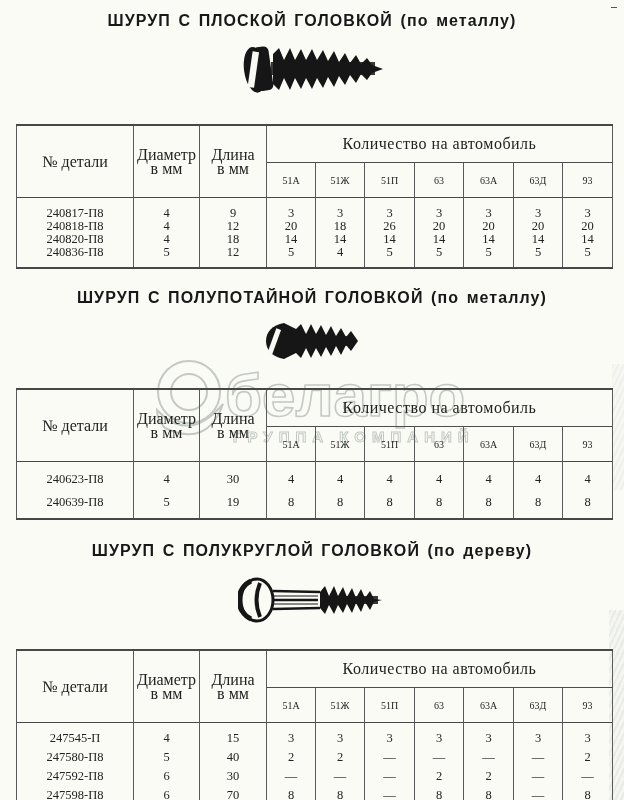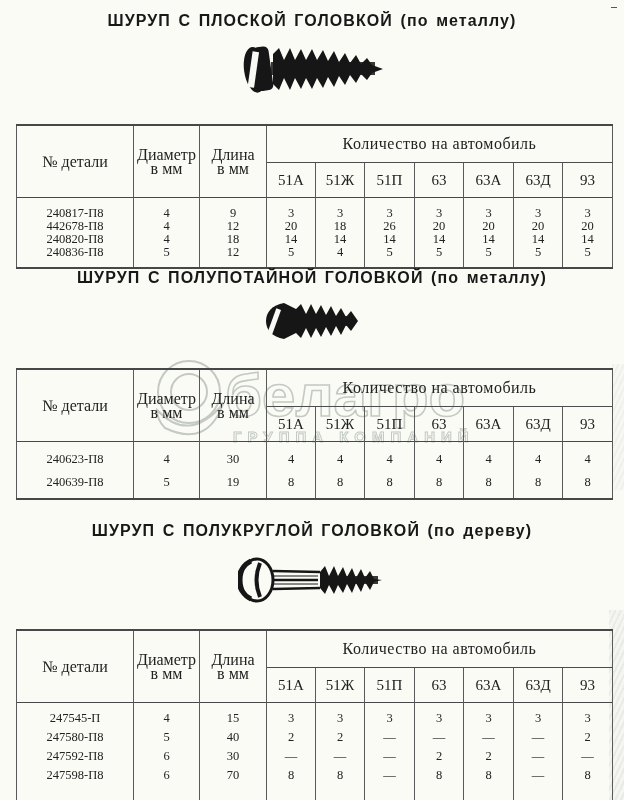--- a/index.html
+++ b/index.html
@@ -9,21 +9,21 @@
     font-family:"Liberation Serif", serif;
   }
   .content{position:relative;z-index:1;}
   .sec-title{
     margin:0;text-align:center;
     font-family:"Liberation Sans", sans-serif;
     font-weight:bold;font-size:16px;letter-spacing:1.1px;word-spacing:2px;
     color:#181818;
   }
   #title-1{padding-top:12px;}
-  #title-2{}
+  #title-2{margin-top:20px;}
   #title-3{margin-top:22px;}
   .screw-box{text-align:center;line-height:0;}
   #screw-1{margin-top:8px;}
   #screw-2{margin-top:8px;}
   #screw-3{margin-top:12px;}
   table.parts-table{
     border-collapse:collapse;table-layout:fixed;
     margin-left:16px;width:596px;
     font-size:12.5px;color:#222;
     background:transparent;
@@ -32,21 +32,21 @@
   #table-2{margin-top:21px;}
   #table-3{margin-top:19px;}
   table.parts-table{border:1.5px solid #474747;border-top-width:2.2px;border-bottom-width:2.4px;}
   .parts-table th,.parts-table td{
     border-left:1px solid #5a5a5a;border-right:1px solid #5a5a5a;
     text-align:center;vertical-align:middle;padding:0;
     font-weight:normal;
   }
   .parts-table thead{border-bottom:1.4px solid #474747;}
   .parts-table thead tr.top-row th{height:36px;font-size:16px;margin-left:36px;}
-  .parts-table thead tr.cars th{height:34px;font-size:15px;}
+  .parts-table thead tr.cars th{height:34px;font-size:10px;}
   .parts-table th.rowspan-head{font-size:11px;line-height:14px;}
   .parts-table th.qty-head{border-bottom:1px solid #4d4d4d;letter-spacing:.5px;}
   .t1 tbody td{height:13px;line-height:13px;}
   .t1 tbody tr:first-child td{padding-top:9px;}
   .t1 tbody tr:last-child td{padding-bottom:8px;}
   .t2 tbody td{height:23px;}
   .t2 tbody tr:first-child td{padding-top:6px;}
   .t2 tbody tr:last-child td{padding-bottom:4px;}
   .t3 tbody td{height:19px;}
   .t3 tbody tr:first-child td{padding-top:6px;}
@@ -130,21 +130,21 @@
           <td>9</td>
           <td>3</td>
           <td>3</td>
           <td>3</td>
           <td>3</td>
           <td>3</td>
           <td>3</td>
           <td>3</td>
         </tr>
         <tr>
-          <td>442678-П8</td>
+          <td>240818-П8</td>
           <td>4</td>
           <td>12</td>
           <td>20</td>
           <td>18</td>
           <td>26</td>
           <td>20</td>
           <td>20</td>
           <td>20</td>
           <td>20</td>
         </tr>

